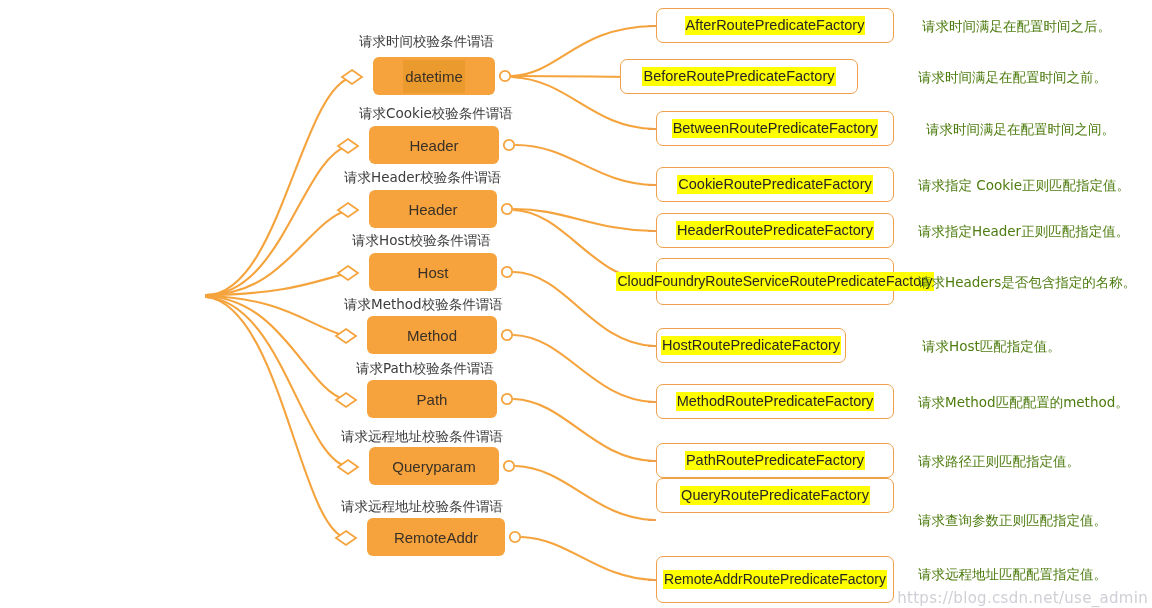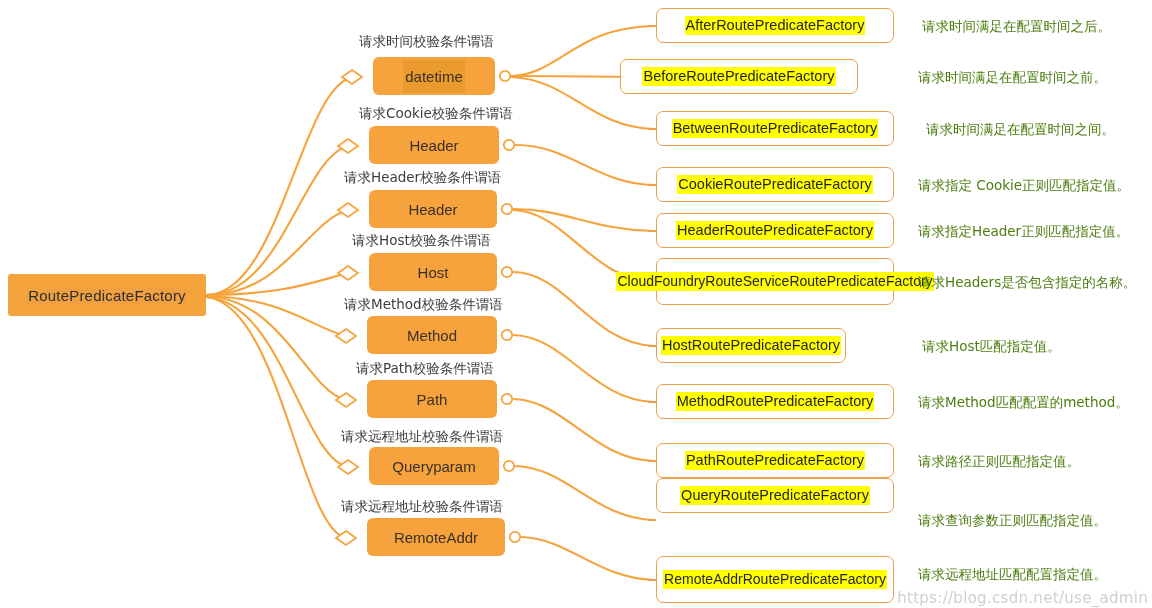--- a/index.html
+++ b/index.html
@@ -152,23 +152,20 @@
       <line x1="648" y1="231" x2="656" y2="231"></line>
       <line x1="648" y1="282" x2="656" y2="282"></line>
       <line x1="648" y1="346" x2="656" y2="346"></line>
       <line x1="648" y1="402" x2="656" y2="402"></line>
       <line x1="648" y1="461" x2="656" y2="461"></line>
       <line x1="648" y1="520" x2="656" y2="520"></line>
       <line x1="648" y1="580" x2="656" y2="580"></line>
     </g>
   </svg>
 
-  <div class="root-node" id="root-node" style="left: 8px; top: 274px; width: 198px; height: 42px;">
-    <span class="hl">RoutePredicateFactory</span>
-  </div>
 
   <div id="branch-layer">
       <div class="branch-caption" style="left: 359px; top: 33px;">请求时间校验条件谓语</div>
       <div class="branch-node highlight" style="left: 373px; top: 57px; width: 122px; height: 38px;">
         <span class="hl">datetime</span>
       </div>
       <div class="branch-caption" style="left: 359px; top: 105px;">请求Cookie校验条件谓语</div>
       <div class="branch-node" style="left: 369px; top: 126px; width: 130px; height: 38px;">
         <span class="hl">Header</span>
       </div>

